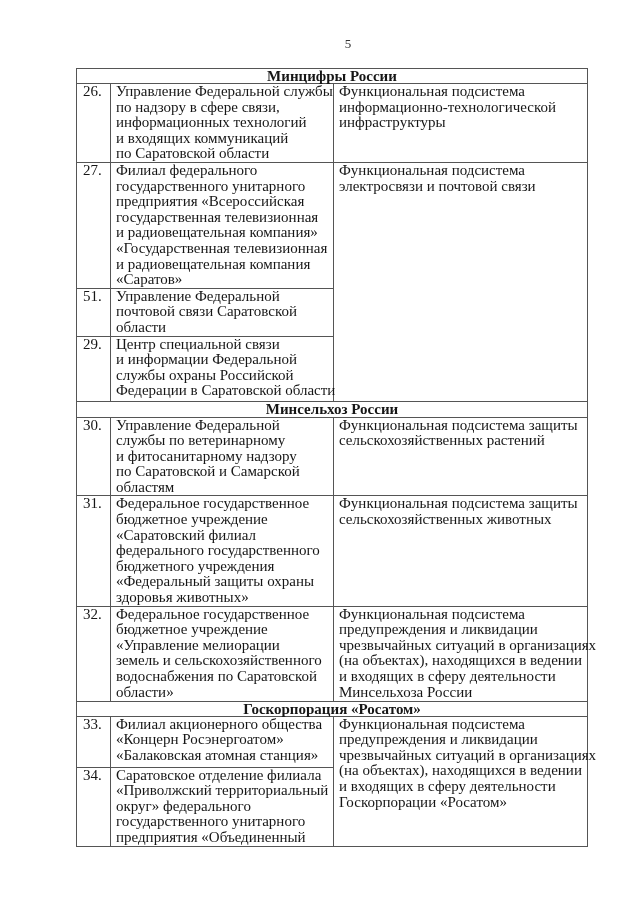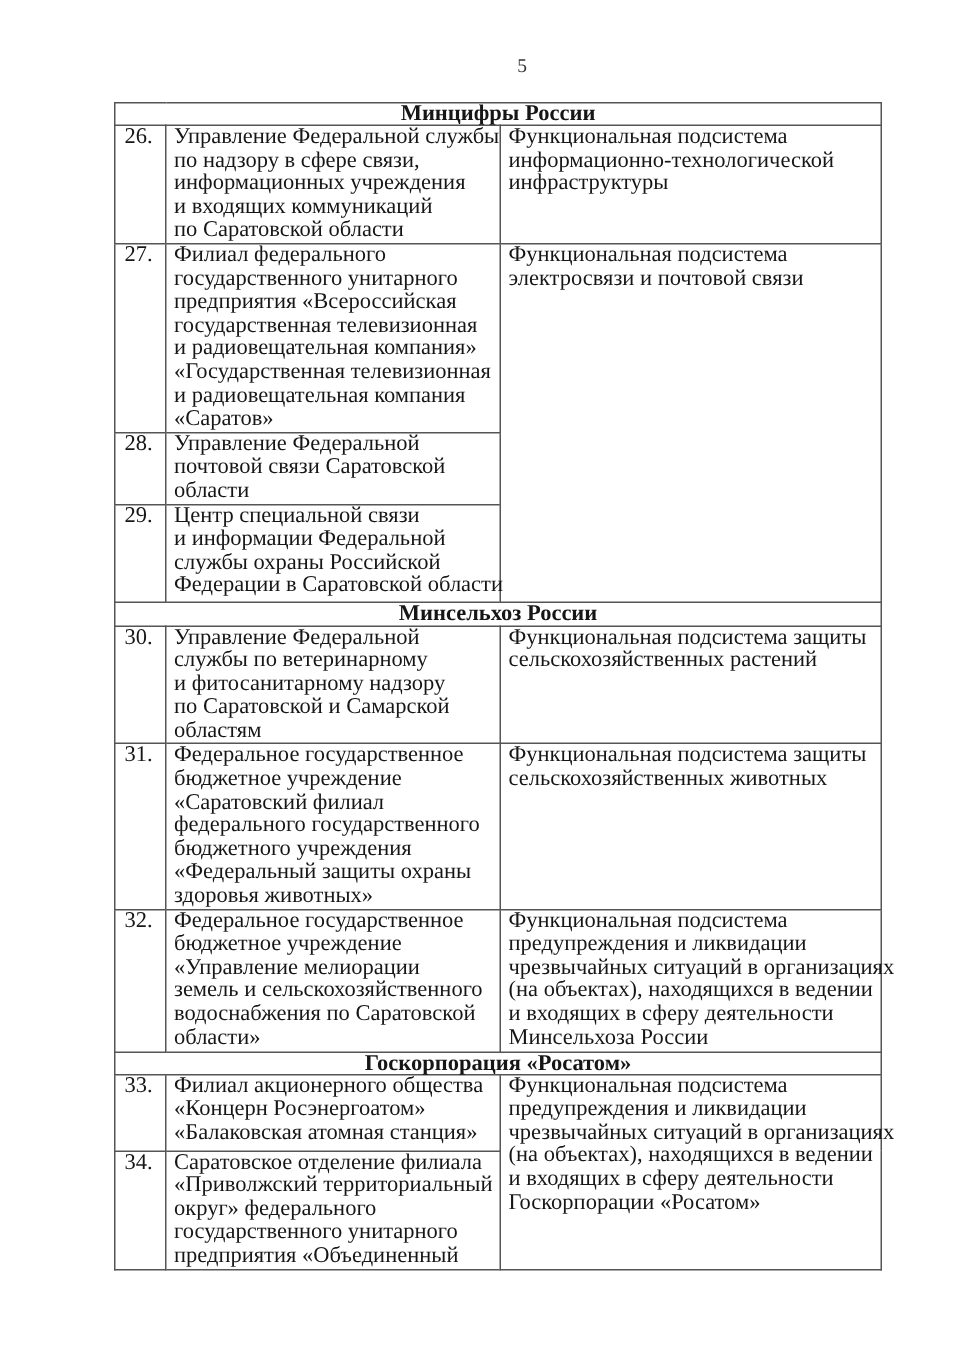--- a/index.html
+++ b/index.html
@@ -60,21 +60,21 @@
   </colgroup>
   <tbody id="doc-body">
       <tr>
         <td colspan="3" class="section-title">Минцифры России</td>
       </tr>
       <tr>
         <td class="num">26.</td>
         <td class="org">
           <span class="line">Управление Федеральной службы</span>
           <span class="line">по надзору в сфере связи,</span>
-          <span class="line">информационных учреждения</span>
+          <span class="line">информационных технологий</span>
           <span class="line">и входящих коммуникаций</span>
           <span class="line">по Саратовской области</span>
         </td>
         <td class="sub">
           <span class="line">Функциональная подсистема</span>
           <span class="line">информационно-технологической</span>
           <span class="line">инфраструктуры</span>
         </td>
       </tr>
       <tr>
@@ -88,21 +88,21 @@
           <span class="line">«Государственная телевизионная</span>
           <span class="line">и радиовещательная компания</span>
           <span class="line">«Саратов»</span>
         </td>
         <td class="sub" rowspan="3">
           <span class="line">Функциональная подсистема</span>
           <span class="line">электросвязи и почтовой связи</span>
         </td>
       </tr>
       <tr>
-        <td class="num">28.</td>
+        <td class="num">51.</td>
         <td class="org">
           <span class="line">Управление Федеральной</span>
           <span class="line">почтовой связи Саратовской</span>
           <span class="line">области</span>
         </td>
       </tr>
       <tr>
         <td class="num">29.</td>
         <td class="org">
           <span class="line">Центр специальной связи</span>

